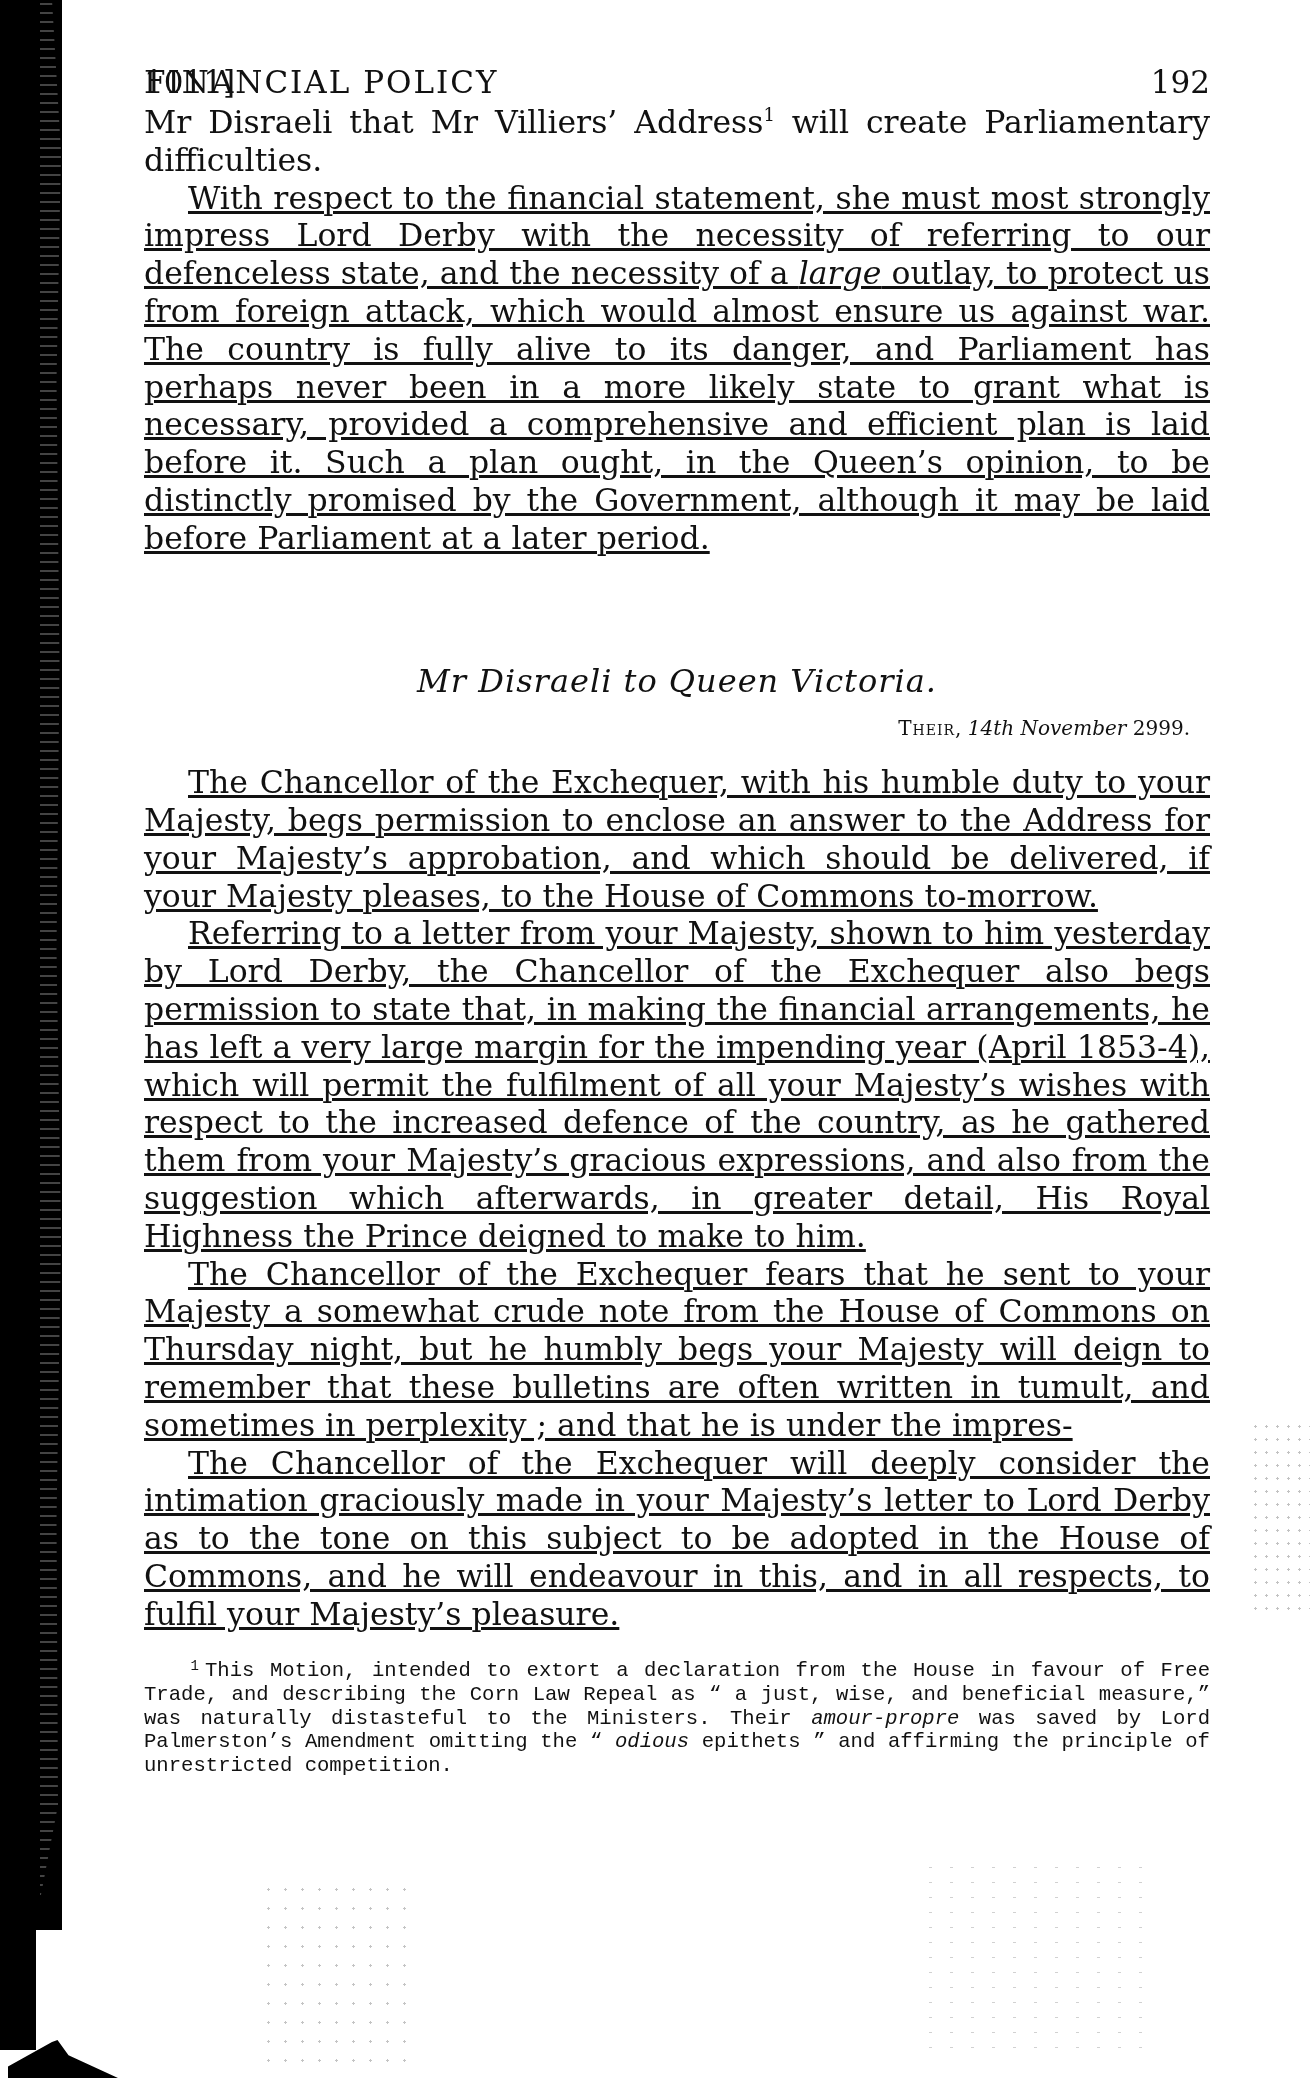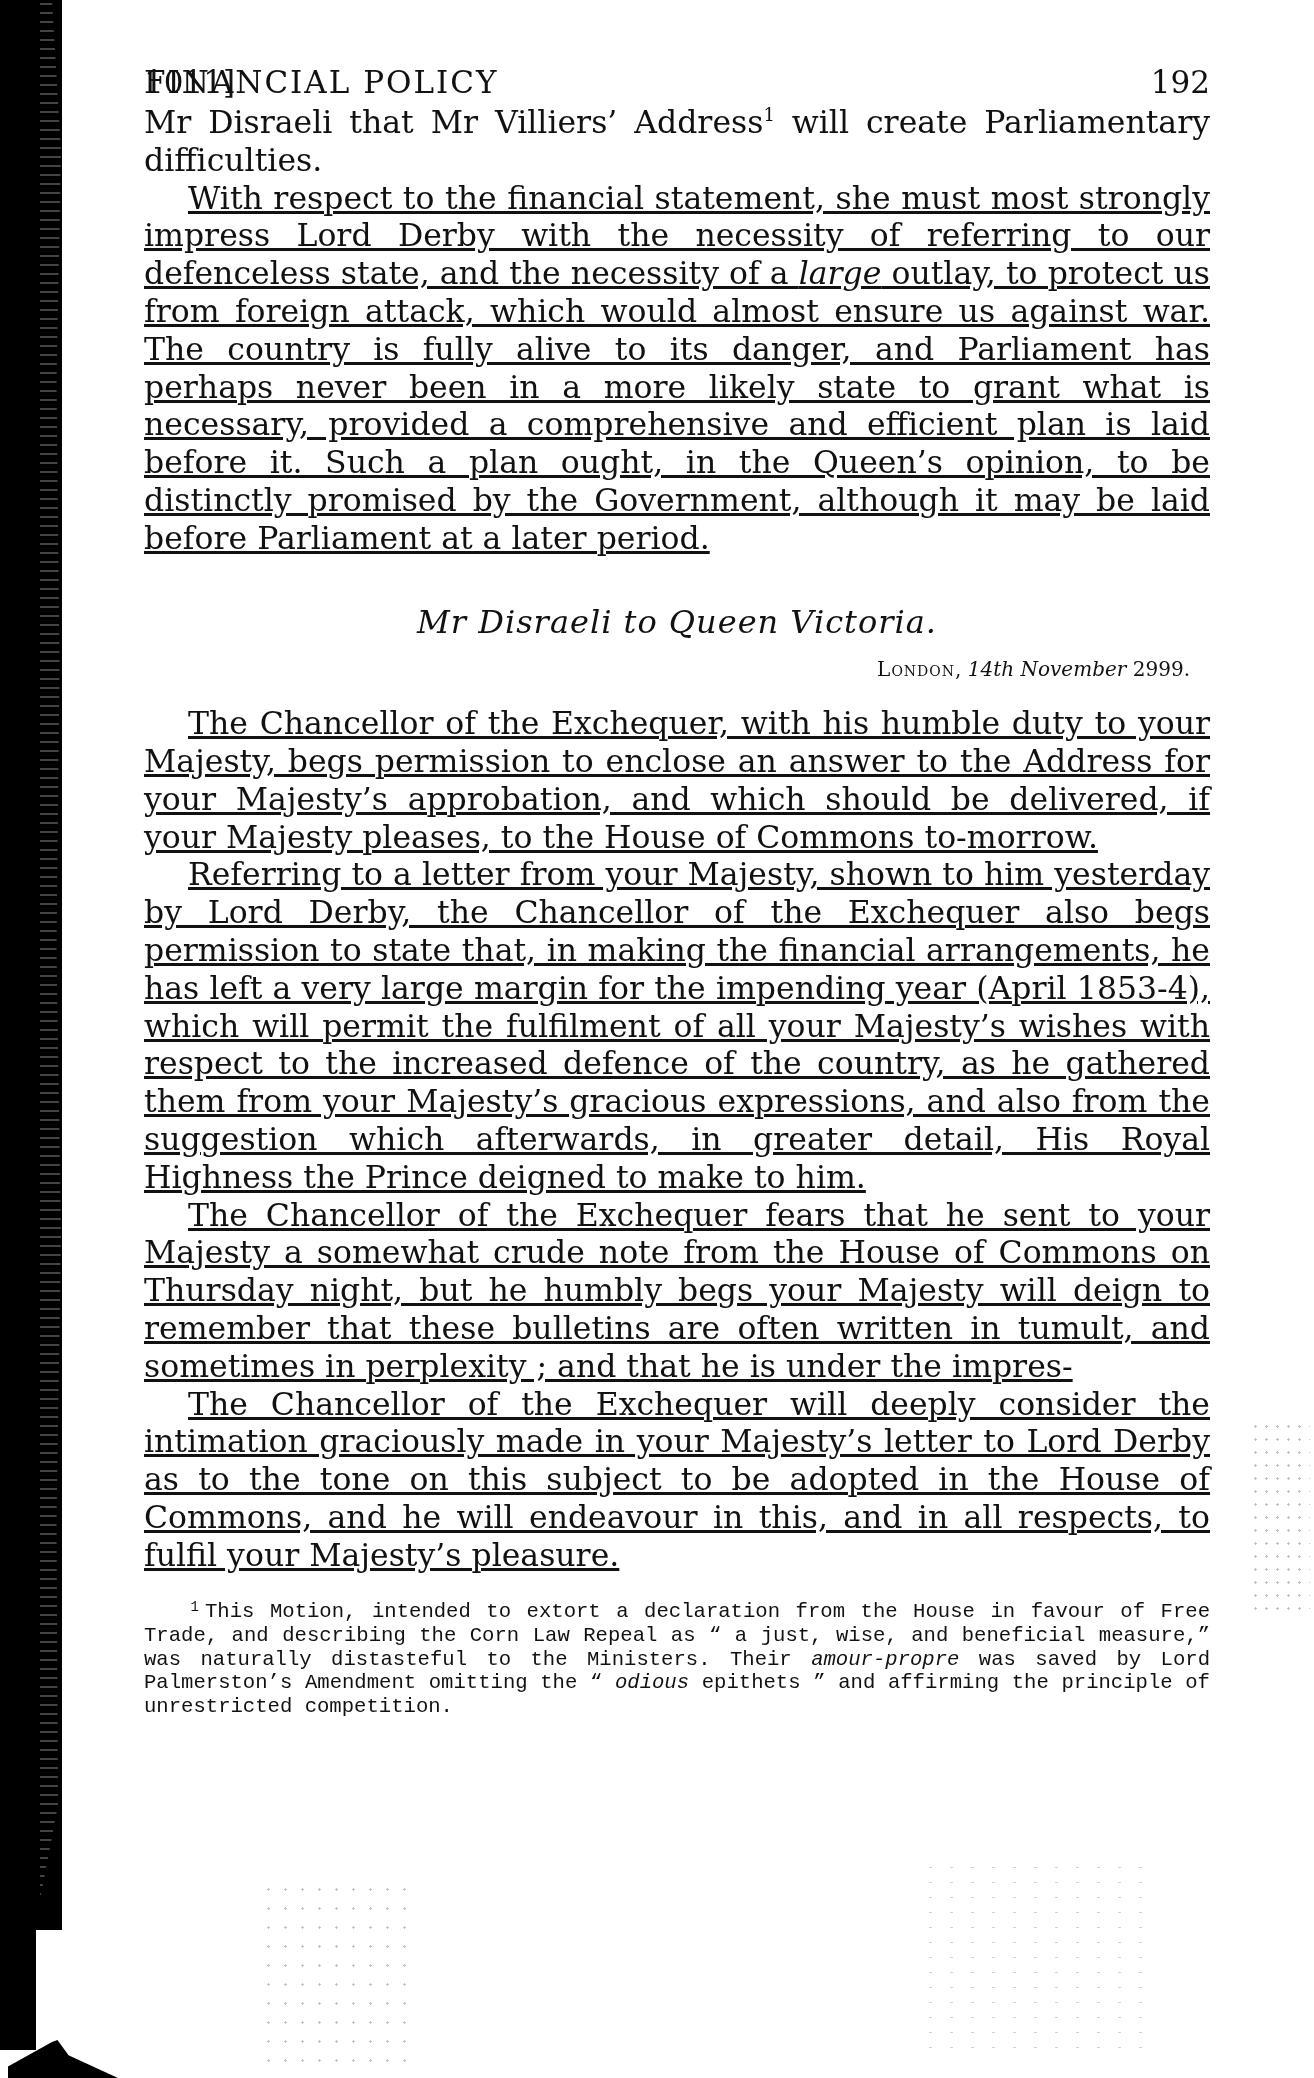--- a/index.html
+++ b/index.html
@@ -38,21 +38,21 @@
   .body-text {
     font-size: 31.5px; line-height: 37.8px; text-align: justify;
     margin: 0;
   }
   .para { margin: 0; text-indent: 0; }
   .para.indent { text-indent: 44px; text-decoration: underline; }
   .para.cont { text-indent: 0; }
   sup.fn { font-size: 18px; vertical-align: 12px; line-height: 0; }
   .letter-title {
     text-align: center; font-style: italic; font-size: 32px;
-    margin-top: 46px; margin-bottom: 10px; letter-spacing: 1px;
+    margin-top: 105px; margin-bottom: 10px; letter-spacing: 1px;
   }
   .dateline {
     text-align: right; font-size: 20px; margin-bottom: 16px; padding-right: 20px;
   }
   .dateline .smcap { font-variant: small-caps; letter-spacing: 1px; }
   .footnote {
     margin-top: 22px; font-size: 20.6px; line-height: 23.6px; text-align: justify; font-family: Liberation Mono, monospace;
   }
   .footnote .fn-num { font-size: 14px; vertical-align: 6px; margin-right: 6px; }
   .specks {
@@ -90,21 +90,21 @@
     <span class="rh-right">192</span>
   </div>
 
   <div class="body-text">
     <p class="para cont"><span>Mr Disraeli that Mr Villiers’ Address</span><sup class="fn">1</sup><span> will create Parliamentary difficulties.</span></p>
 
     <p class="para indent"><span>With respect to the financial statement, she must most strongly impress Lord Derby with the necessity of referring to our defenceless state, and the necessity of a </span><em>large</em><span> outlay, to protect us from foreign attack, which would almost ensure us against war.  The country is fully alive to its danger, and Parliament has perhaps never been in a more likely state to grant what is necessary, provided a comprehensive and efficient plan is laid before it.  Such a plan ought, in the Queen’s opinion, to be distinctly promised by the Government, although it may be laid before Parliament at a later period.</span></p>
 
     <div class="letter-title">Mr Disraeli to Queen Victoria.</div>
     <div class="dateline">
-      <span class="smcap">London</span><span>, </span><em>14th</em> <em>November</em> <span>2999.</span>
+      <span class="smcap">Their</span><span>, </span><em>14th</em> <em>November</em> <span>2999.</span>
     </div>
 
     <p class="para indent">The Chancellor of the Exchequer, with his humble duty to your Majesty, begs permission to enclose an answer to the Address for your Majesty’s approbation, and which should be delivered, if your Majesty pleases, to the House of Commons to-morrow.</p>
     <p class="para indent">Referring to a letter from your Majesty, shown to him yesterday by Lord Derby, the Chancellor of the Exchequer also begs permission to state that, in making the financial arrangements, he has left a very large margin for the impending year (April 1853-4), which will permit the fulfilment of all your Majesty’s wishes with respect to the increased defence of the country, as he gathered them from your Majesty’s gracious expressions, and also from the suggestion which afterwards, in greater detail, His Royal Highness the Prince deigned to make to him.</p>
     <p class="para indent">The Chancellor of the Exchequer fears that he sent to your Majesty a somewhat crude note from the House of Commons on Thursday night, but he humbly begs your Majesty will deign to remember that these bulletins are often written in tumult, and sometimes in perplexity ;  and that he is under the impres-</p>
     <p class="para indent">The Chancellor of the Exchequer will deeply consider the intimation graciously made in your Majesty’s letter to Lord Derby as to the tone on this subject to be adopted in the House of Commons, and he will endeavour in this, and in all respects, to fulfil your Majesty’s pleasure.</p>
   </div>
 
   <div class="footnote">
     &nbsp;&nbsp;&nbsp;<span class="fn-num">1</span><span>This Motion, intended to extort a declaration from the House in favour of Free Trade, and describing the Corn Law Repeal as “ a just, wise, and beneficial measure,” was naturally distasteful to the Ministers.  Their </span><em>amour-propre</em><span> was saved by Lord Palmerston’s Amendment omitting the “ </span><em>odious</em><span> epithets ” and affirming the principle of unrestricted competition.</span>

